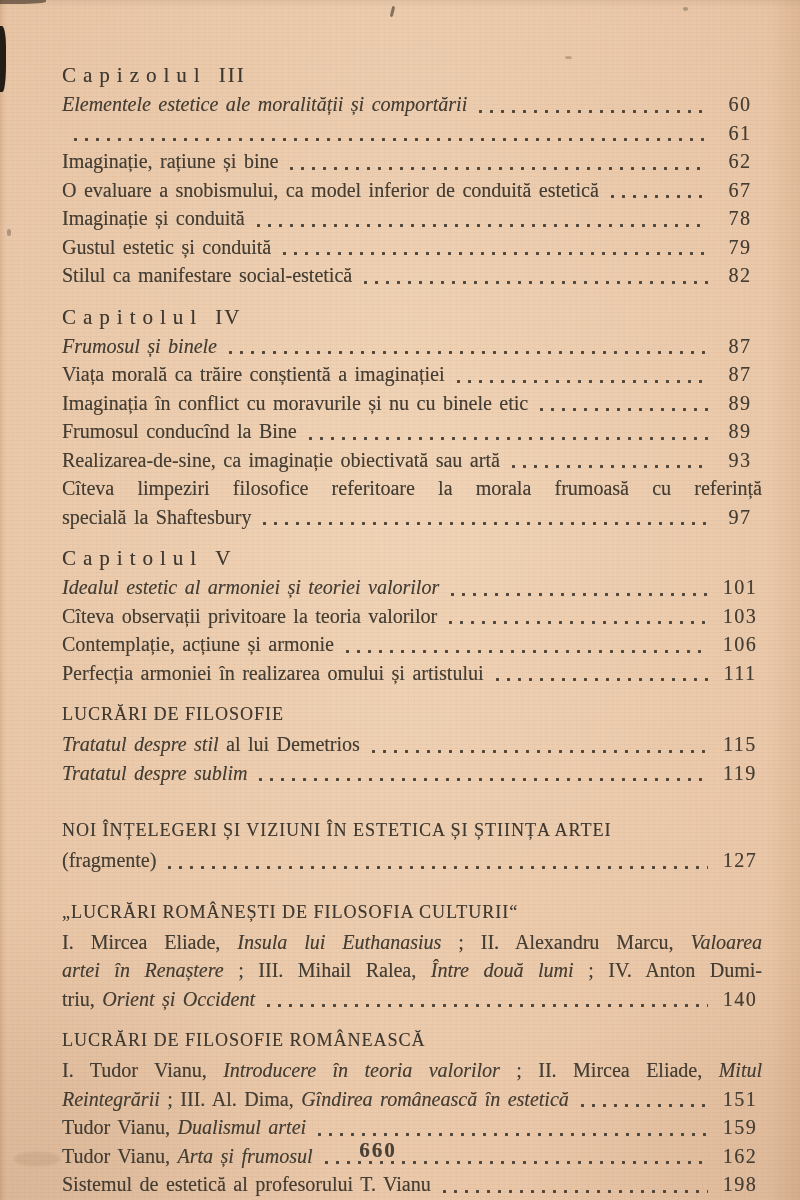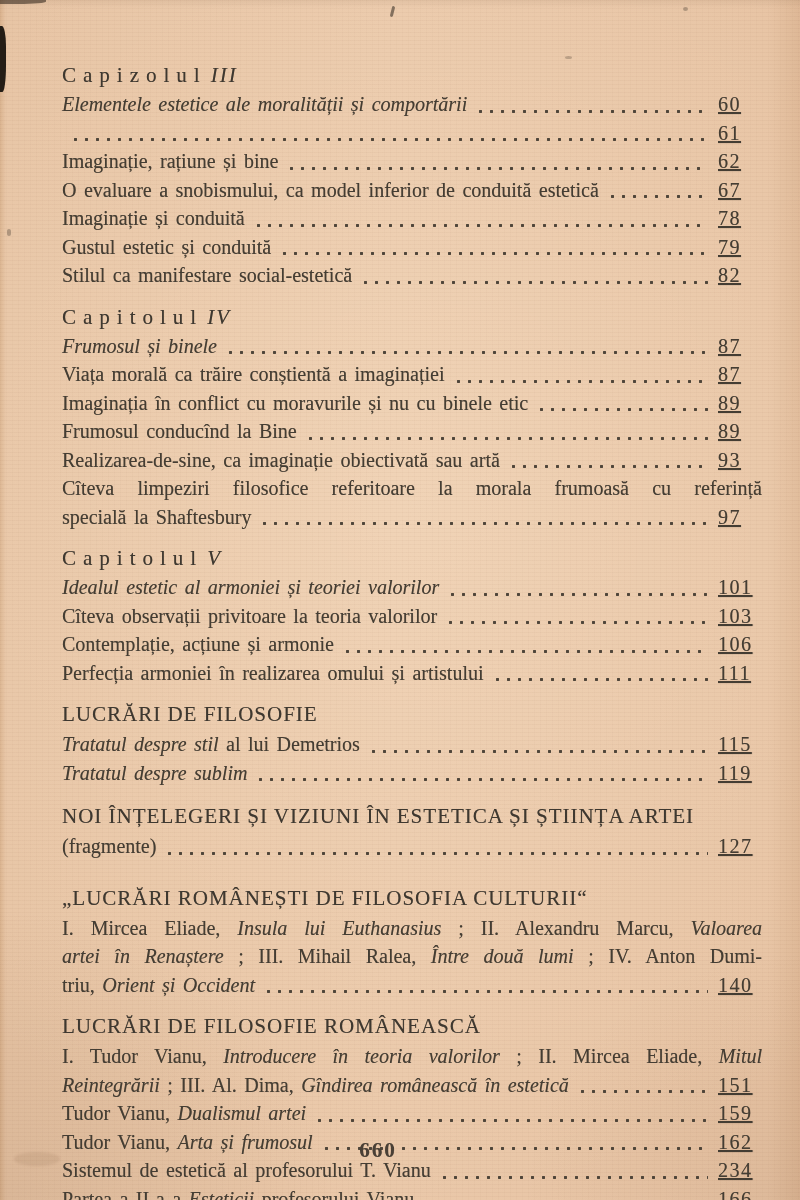--- a/index.html
+++ b/index.html
@@ -42,40 +42,40 @@
   .smudge { position:absolute; left:14px; top:1152px; width:46px; height:14px;
     background:rgba(110,70,40,0.10); border-radius:50%; filter:blur(1px); }
 
   .page-inner {
     position:absolute; left:62px; right:38px; top:60px;
     text-shadow:0.2px 0.2px 0.6px rgba(66,56,44,0.45);
   }
   section { margin-top:12px; }
   #toc > section:first-child { margin-top:0; }
   #toc > section:nth-child(6) { margin-top:22px; }
-  #toc > section:nth-child(5) { margin-top:14px; }
+  #toc > section:nth-child(5) { margin-top:28px; }
 
   .heading { font-size:21px; line-height:30px; color:#3e3830; }
   .heading .hword { letter-spacing:7px; }
-  .heading .hnum { margin-left:4px; letter-spacing:2px;font-style:italic; }
-  .heading.caps { font-size:21px; letter-spacing:1px; line-height:31px; }
+  .heading .hnum { margin-left:12px; letter-spacing:2px; }
+  .heading.caps { font-size:18px; letter-spacing:1px; line-height:31px; }
 
   .entry { font-size:20px; line-height:28.5px; }
   .entry em { font-style:italic; }
   .row { display:flex; align-items:baseline; }
   .row .t { white-space:nowrap; word-spacing:2.5px; flex:0 0 auto; }
   .leader {
     flex:1 1 auto; align-self:stretch; min-width:18px;
     margin:0 10px 0 7px;
     background-image:radial-gradient(circle, rgba(66,58,48,0.92) 1.35px, rgba(66,58,48,0) 2px);
     background-size:11px 7px;
     background-repeat:repeat-x;
     background-position:1px calc(100% - 4px);
   }
-  .num { flex:0 0 auto; min-width:44px; text-align:left; letter-spacing:1.5px;text-decoration:underline; }
+  .num { flex:0 0 auto; min-width:44px; text-align:center; letter-spacing:1.5px; }
   .line-fill { text-align:justify; text-align-last:justify; word-spacing:2px; }
 
   .folio {
     position:absolute; left:0; top:1138px; width:756px; text-align:center;
     font-size:21px; letter-spacing:2px; color:#4a4036; font-weight:bold;
     text-shadow:0.2px 0.2px 0.6px rgba(66,56,44,0.45);
   }
 </style>
 </head>
 <body>
@@ -280,21 +280,21 @@
           <div class="row">
             <span class="t"><span>Tudor Vianu, </span><em>Arta și frumosul</em></span>
             <span class="leader"></span>
             <span class="num">162</span>
           </div>
         </div>
         <div class="entry">
           <div class="row">
             <span class="t"><span>Sistemul de estetică al profesorului T. Vianu</span></span>
             <span class="leader"></span>
-            <span class="num">234</span>
+            <span class="num">198</span>
           </div>
         </div>
         <div class="entry">
           <div class="row">
             <span class="t"><span>Partea a II-a a </span><em>Esteticii</em><span> profesorului Vianu</span></span>
             <span class="leader"></span>
             <span class="num">166</span>
           </div>
         </div>
         <div class="entry">

